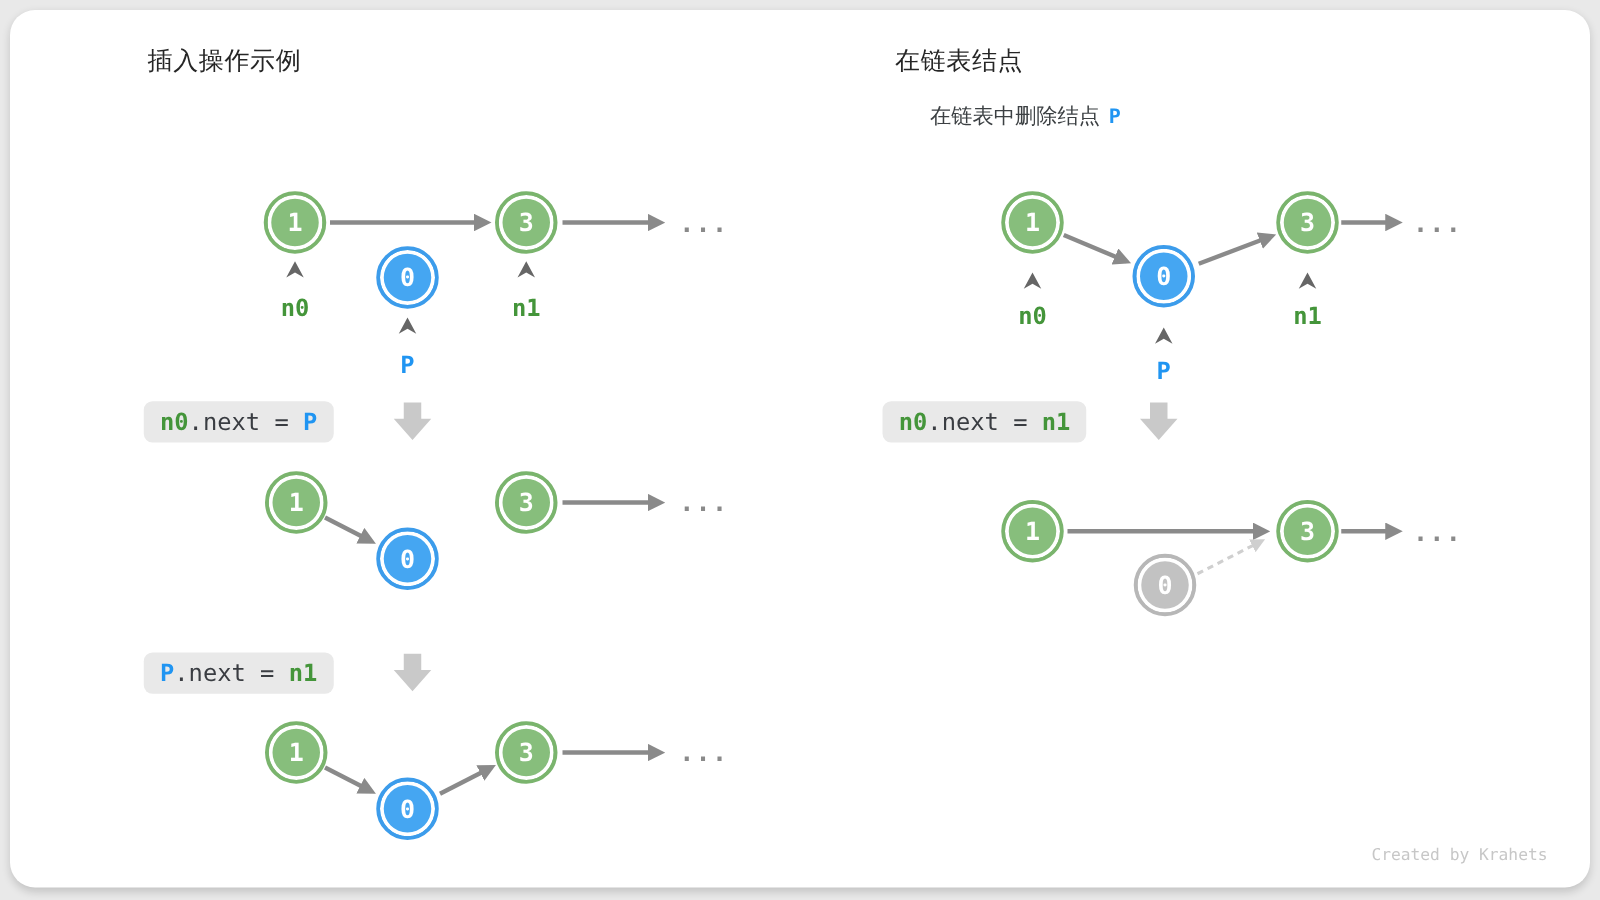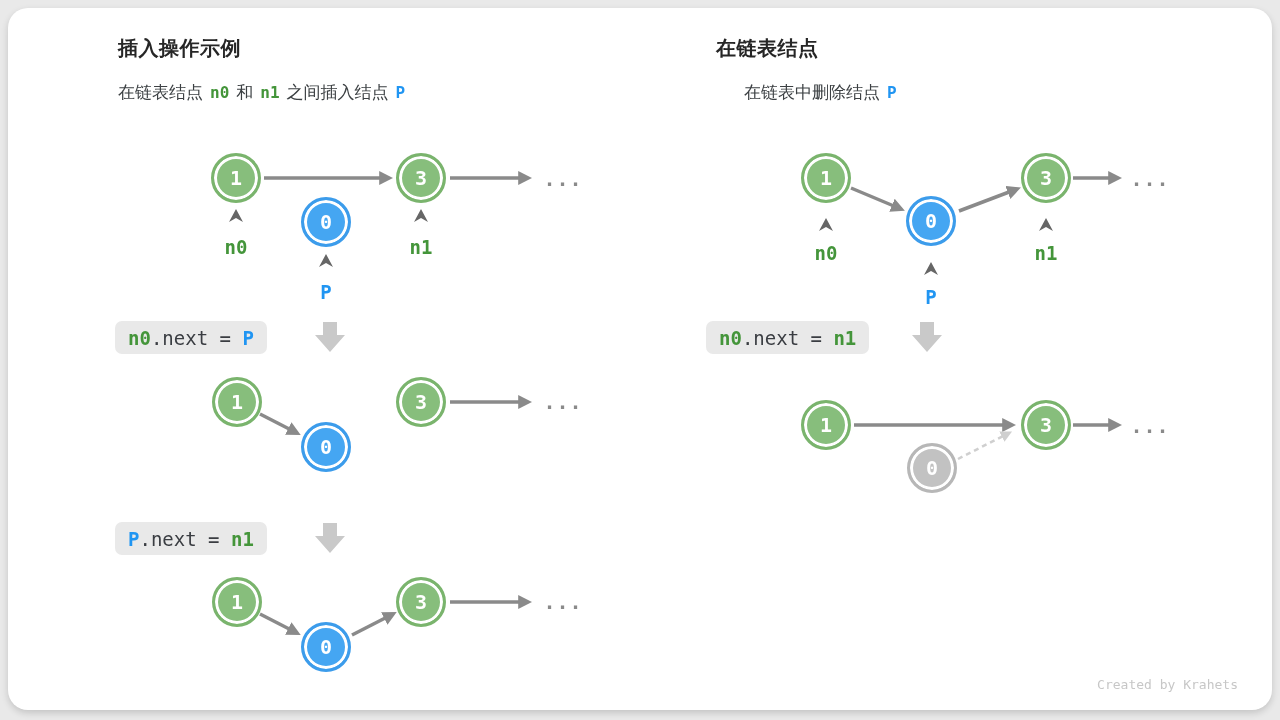--- a/index.html
+++ b/index.html
@@ -16,21 +16,21 @@
     width: 1264px; height: 702px;
     background: #ffffff;
     border-radius: 20px;
     box-shadow: 0 3px 7px rgba(0,0,0,0.16);
   }
   .stage { position: absolute; inset: 0; }
 
   .title {
     position: absolute;
     font-size: 20px;
-    font-weight: 700;
+    font-weight: 400;
     color: #262626;
     letter-spacing: 0.5px;
     white-space: nowrap;
   }
   .subtitle {
     position: absolute;
     font-size: 17px;
     color: #3c4043;
     white-space: nowrap;
   }
@@ -161,23 +161,20 @@
     </g>
 
     <g fill="#c9c9c9">
       <path d="M323 322 H337 V335 H345 L330 352 L315 335 H323 Z"></path>
       <path d="M323 523 H337 V536 H345 L330 553 L315 536 H323 Z"></path>
       <path d="M920 322 H934 V335 H942 L927 352 L912 335 H920 Z"></path>
     </g>
   </svg>
 
   <div class="title" style="left:118px; top:35px">插入操作示例</div>
-  <div class="subtitle" style="left:118px; top:81px">
-    <span>在链表结点</span><span class="tok green">n0</span><span>和</span><span class="tok green">n1</span><span>之间插入结点</span><span class="tok blue">P</span>
-  </div>
 
   <div class="node green" style="left:236px; top:178px">1</div>
   <div class="node green" style="left:421px; top:178px">3</div>
   <div class="node blue" style="left:326px; top:222px">0</div>
   <span class="ptr green" style="left:236px; top:247px">n0</span>
   <span class="ptr green" style="left:421px; top:247px">n1</span>
   <span class="ptr blue" style="left:326px; top:292px">P</span>
   <span class="dots" style="left:563px; top:181px">...</span>
 
   <div class="code" style="left:115px; top:321px">

